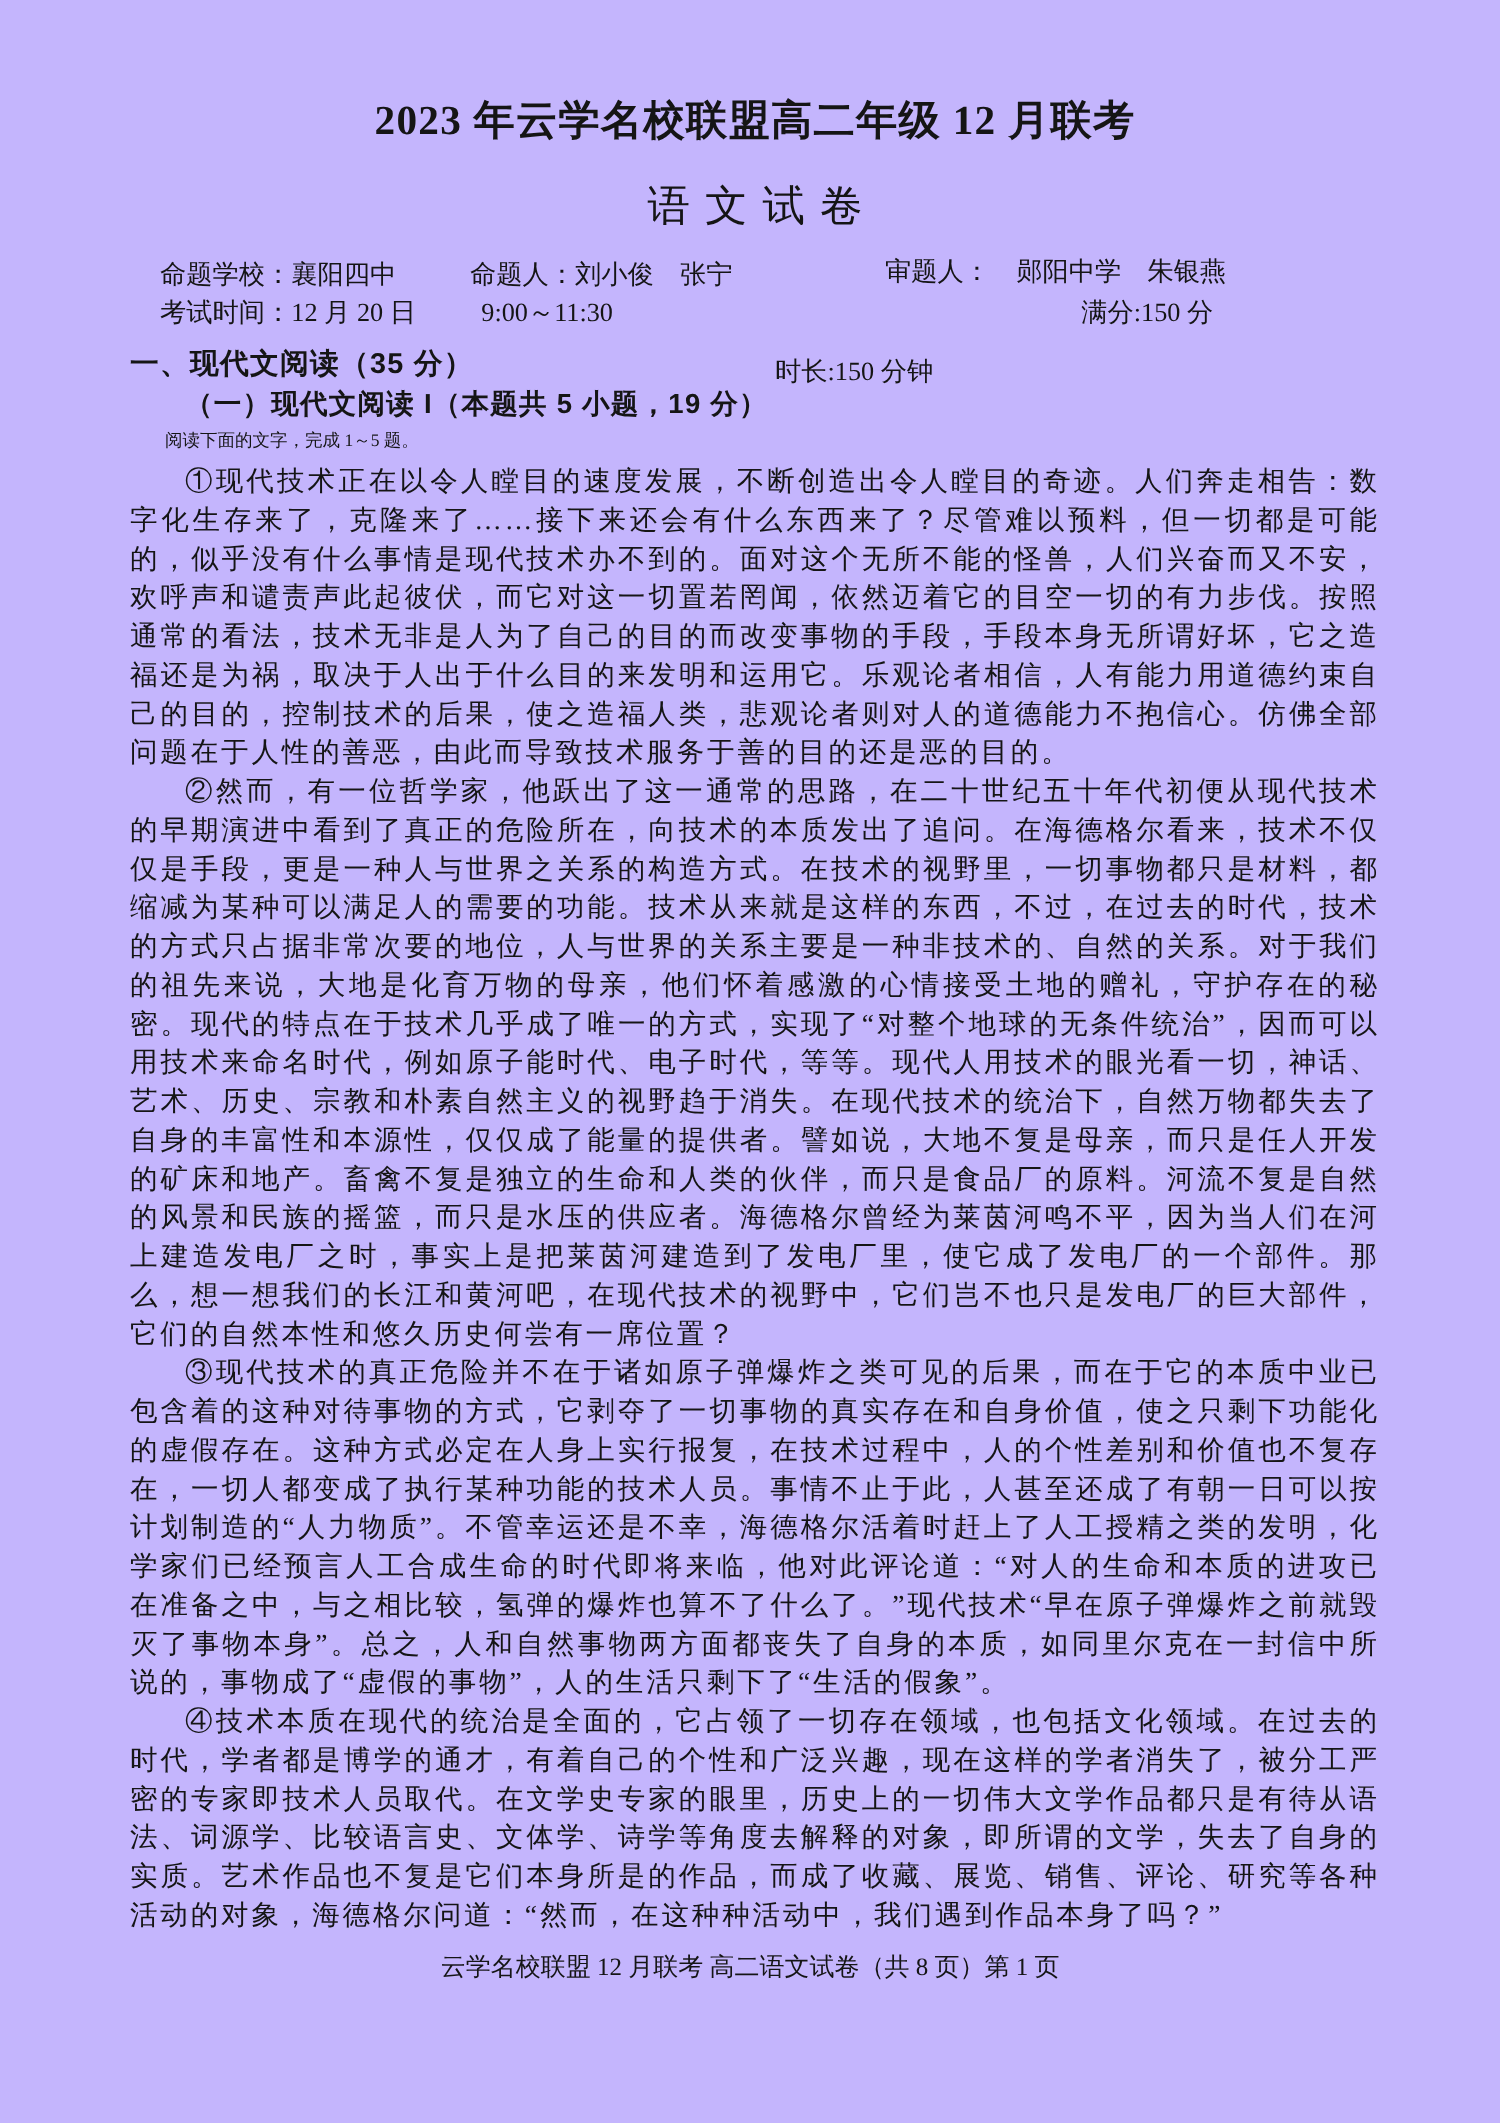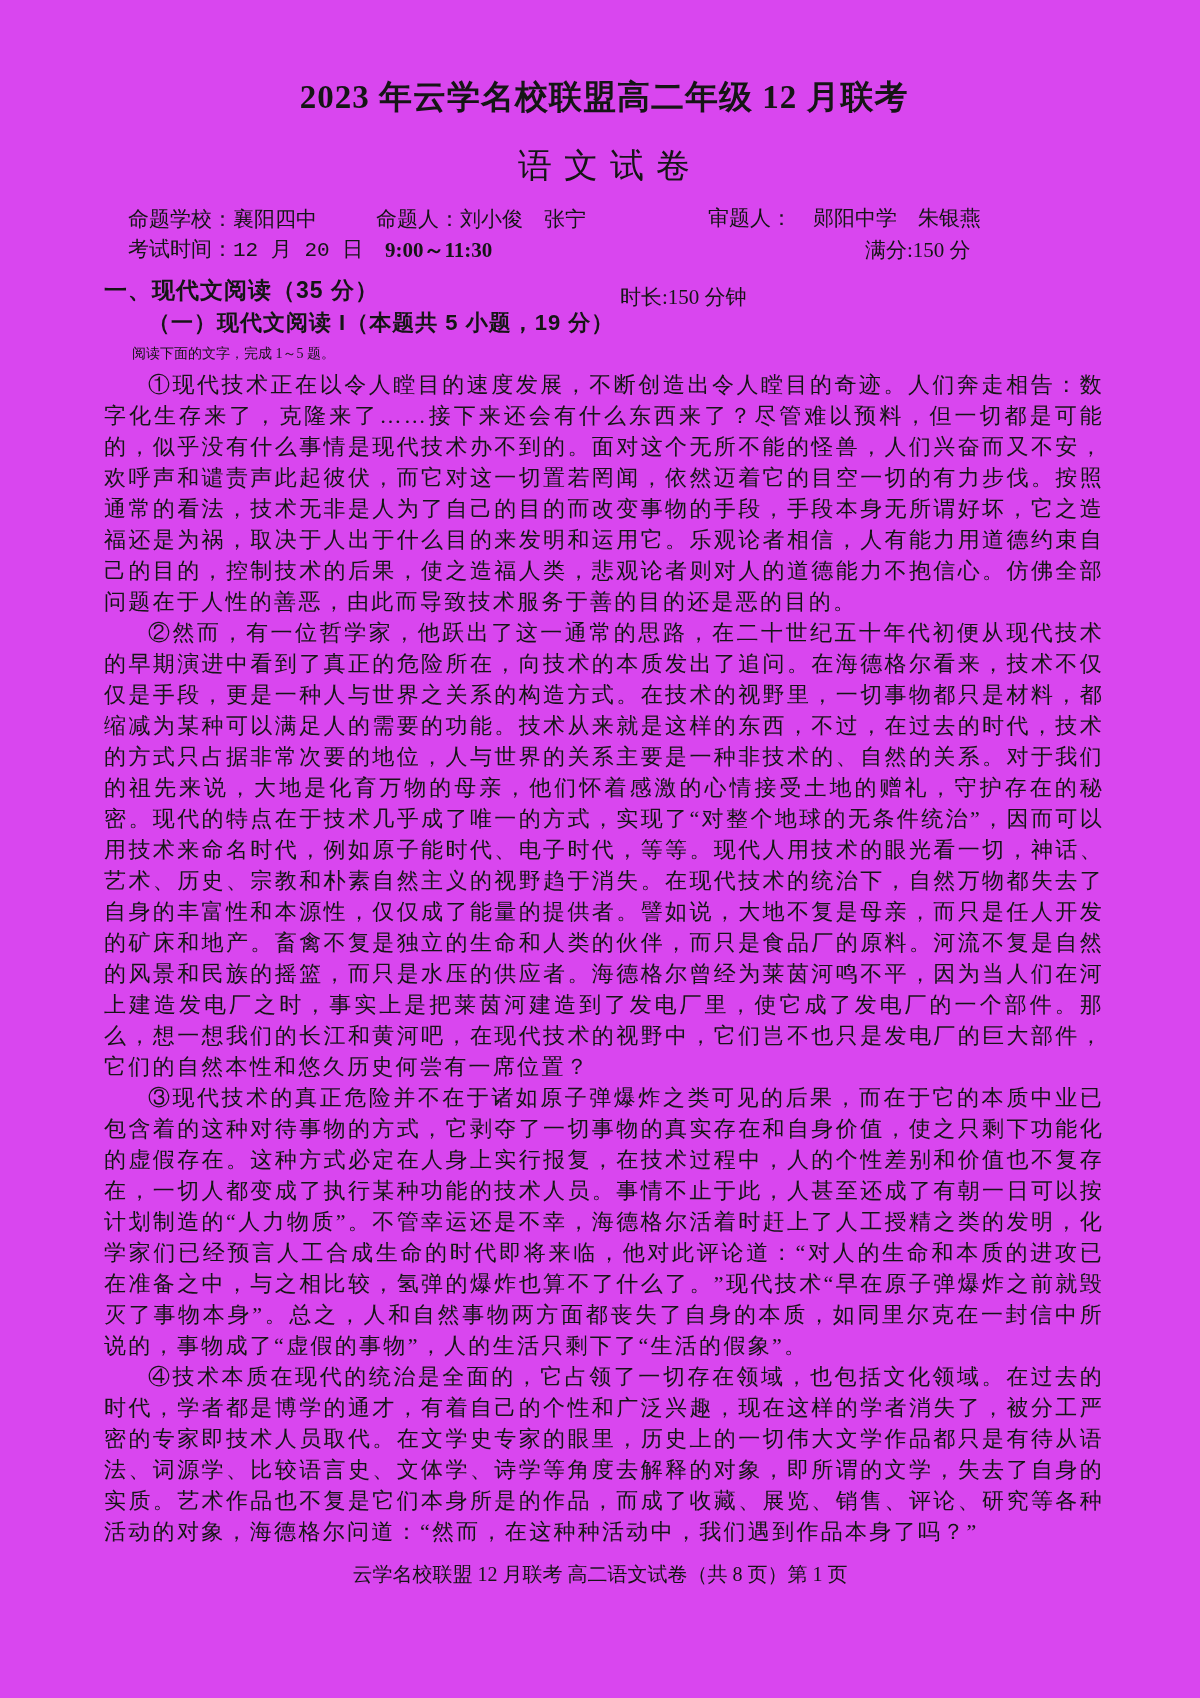--- a/index.html
+++ b/index.html
@@ -1,19 +1,19 @@
 <!DOCTYPE html>
 <html><head>
 <meta charset="utf-8">
 <style>
   html,body{margin:0;padding:0;background:#ffffff;}
   .page{
     position:relative;
     width:1200px;height:1698px;
-    background:#d946ef;
+    background:#c4b5fd;
     color:#151515;
     font-family:"Liberation Serif","DejaVu Serif",serif;
     overflow:hidden;
   }
   .content{position:absolute;left:104px;top:0;width:1000px;}
   .title{
     margin:74px 0 0 0;
     text-align:center;
     font-size:33px;line-height:46px;
     font-weight:700;
@@ -27,22 +27,22 @@
     font-weight:400;
     letter-spacing:12px;
     text-indent:12px;
   }
   .meta{margin-top:14px;font-size:21px;}
   .meta-row{position:relative;height:31px;line-height:31px;}
   .meta-row span{position:absolute;top:0;white-space:pre;}
   .m-school{left:24px;}
   .m-setters{left:272px;}
   .m-reviewer{left:604px;font-family:Liberation Mono, monospace;}
-  .m-time{left:24px;font-family:Liberation Mono, monospace;}
-  .m-range{left:281px;font-weight:bold;}
+  .m-time{left:24px;}
+  .m-range{left:281px;}
   .m-duration{left:516px;margin-top:47px;}
   .m-score{left:761px;}
   .section-heading{
     margin:9px 0 0 0;
     font-size:23px;line-height:31px;
     font-weight:700;
     font-family:"Liberation Sans","DejaVu Sans",sans-serif;
     letter-spacing:1px;
   }
   .subsection-heading{

